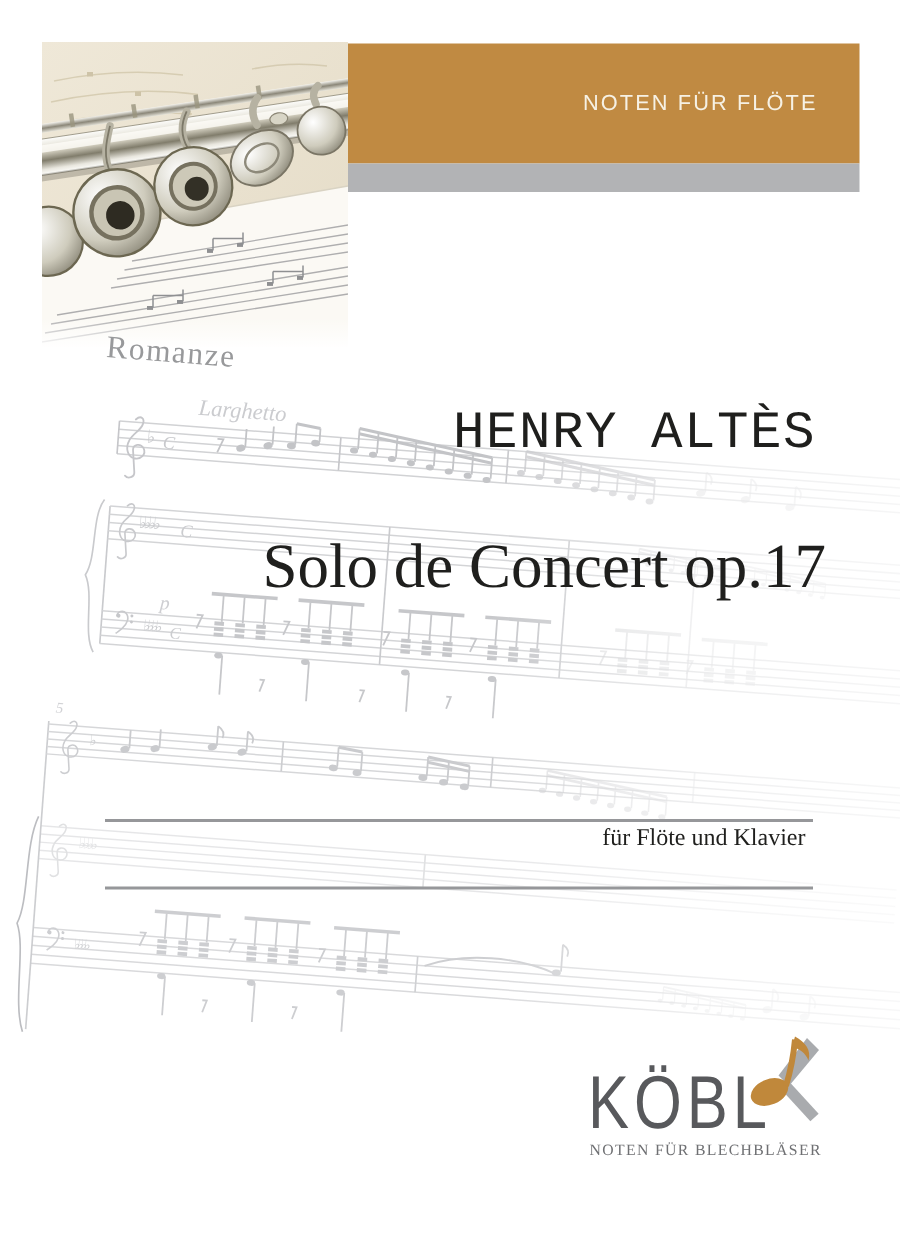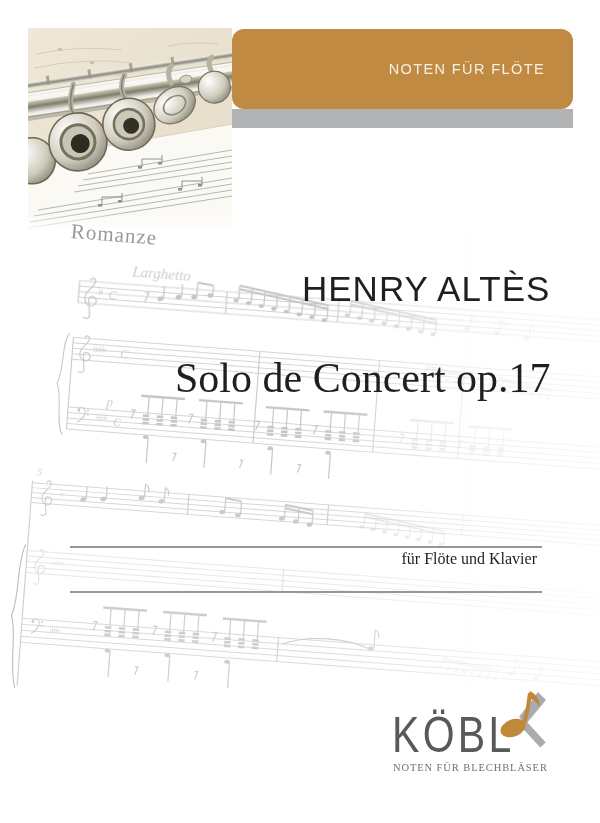--- a/index.html
+++ b/index.html
@@ -5,42 +5,42 @@
   html,body{margin:0;padding:0;background:#fff;}
   .page{position:relative;width:600px;height:823px;background:#ffffff;overflow:hidden;
         font-family:"Liberation Sans",sans-serif;}
 
   
   .photo{position:absolute;left:28px;top:28px;width:204px;height:204px;z-index:2;}
 
   
   .banner{position:absolute;left:232px;top:29px;width:341px;height:80px;background:#c08a42;
           display:flex;align-items:center;justify-content:flex-end;padding-right:28px;
-          box-sizing:border-box;z-index:2;border-radius:12px;}
+          box-sizing:border-box;z-index:2;}
   .banner span{color:#f6f1e4;font-size:14.5px;letter-spacing:1.4px;font-weight:400;}
   .graybar{position:absolute;left:232px;top:109px;width:341px;height:19px;background:#b2b3b5;z-index:2;}
 
   
   .score{position:absolute;left:0;top:225px;width:600px;height:470px;z-index:1;}
   .sl{stroke:#c9cacd;stroke-width:1;}
   .sl2{stroke:#bcbdc1;stroke-width:1.1;fill:none;}
   .nf{fill:#b9babe;}
   .ns{stroke:#b9babe;stroke-width:1.2;fill:none;}
   .bm{stroke:#b9babe;stroke-width:2;fill:none;}
   .kt{font-family:"DejaVu Sans",sans-serif;fill:#bfc0c4;}
   .ts{font-family:"Liberation Serif",serif;font-style:italic;fill:#bfc0c4;}
   .stx{font-family:"Liberation Serif",serif;font-style:italic;fill:#c2c3c7;}
 
   .romanze{position:absolute;left:72px;top:219px;z-index:3;color:#98999b;
            font-family:"Liberation Serif",serif;font-size:21px;letter-spacing:1px;
            transform:rotate(4.5deg);transform-origin:left top;}
 
   
   .composer{position:absolute;left:302px;top:269px;z-index:4;color:#1f1f1d;white-space:nowrap;
-            font-family:Liberation Sans, sans-serif;font-size:35px;letter-spacing:1px;}
+            font-family:Liberation Mono, monospace;font-size:35px;letter-spacing:1px;}
   .work{position:absolute;left:175px;top:354px;z-index:4;color:#1f1f1d;white-space:nowrap;
         font-family:"Liberation Serif",serif;font-size:42px;}
   .instr{position:absolute;right:63px;top:550px;z-index:4;color:#1f1f1d;white-space:nowrap;
          font-family:"Liberation Serif",serif;font-size:16px;}
   .rule{position:absolute;left:70px;width:472px;height:2px;background:#96979a;z-index:3;}
   .rule.top{top:546px;} .rule.bottom{top:591px;}
 
   
   .logo-word{position:absolute;left:392px;top:710px;z-index:4;color:#58595c;white-space:nowrap;
              font-family:"Liberation Sans",sans-serif;font-size:50px;font-weight:400;

